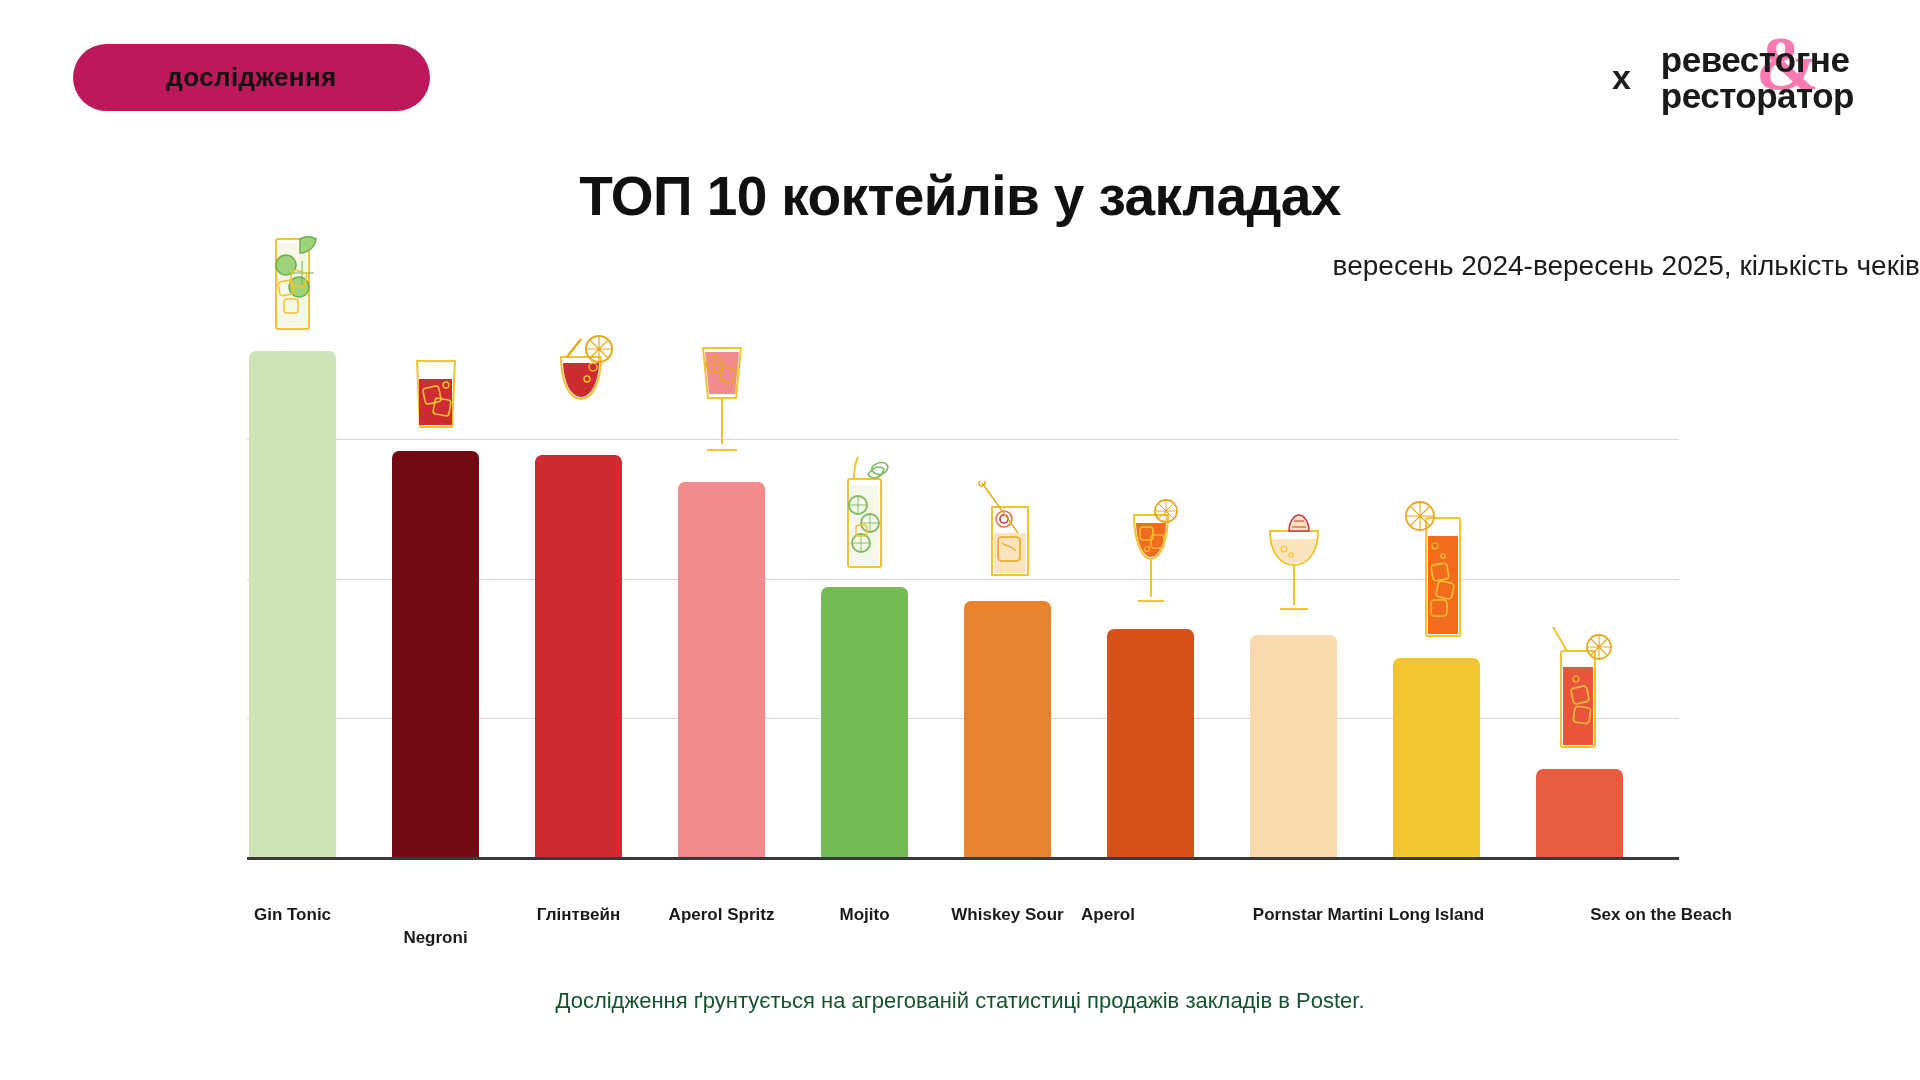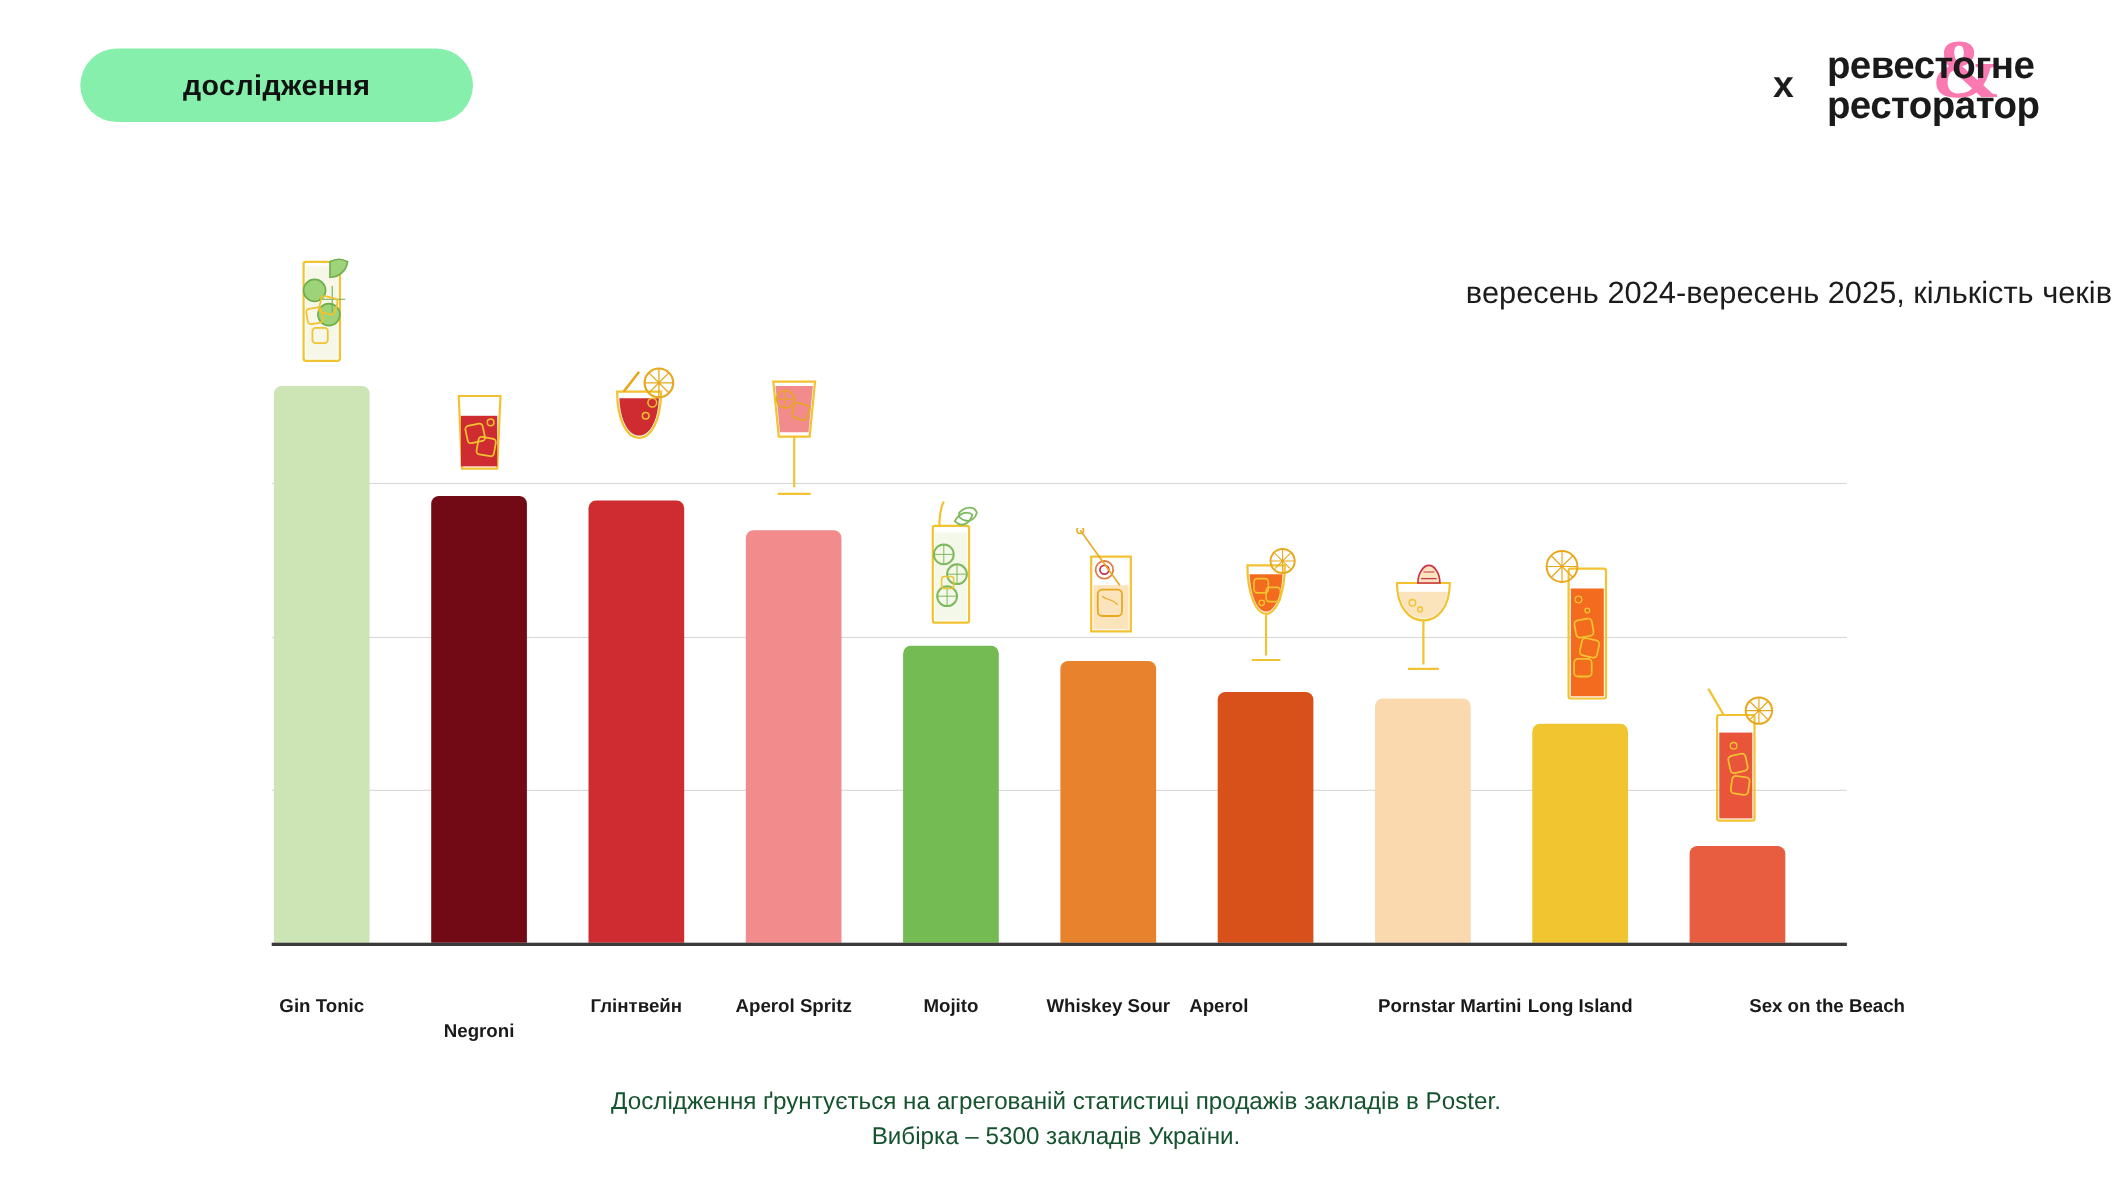--- a/index.html
+++ b/index.html
@@ -6,21 +6,21 @@
   body{
     width:1920px;height:1080px;background:#ffffff;
     font-family:"Liberation Sans","DejaVu Sans",sans-serif;
     overflow:hidden;position:relative;
   }
   .page{position:absolute;inset:0;}
 
   
   .badge{
     position:absolute;left:73px;top:44px;width:357px;height:67px;
-    border-radius:34px;background:#86efac;
+    border-radius:34px;background:#be185d;
     display:flex;align-items:center;justify-content:center;
   }
   .badge span{
     font-size:26px;font-weight:700;color:#111;letter-spacing:.4px;
   }
 
   .logos{position:absolute;right:66px;top:42px;display:flex;align-items:center;gap:26px;}
   .poster-word{font-size:54px;line-height:1;color:#1d1d1d;letter-spacing:-1px;white-space:nowrap;}
   .poster-word b{font-weight:800;}
   .poster-word i{font-style:normal;font-weight:300;}
@@ -83,20 +83,21 @@
 
   <div class="logos">
     <div class="x-mark">x</div>
     <div class="rev-logo">
       <div class="amp">&amp;</div>
       <div class="ln">ревестогне</div>
       <div class="ln">ресторатор</div>
     </div>
   </div>
 
+  <div class="title">ТОП 10 коктейлів у закладах</div>
   <div class="subtitle">вересень 2024-вересень 2025, кількість чеків</div>
 
   <div class="chart">
     <div id="gridlines">
         <div class="gridline" style="top: 417.75px;"></div>
         <div class="gridline" style="top: 278.5px;"></div>
         <div class="gridline" style="top: 139.25px;"></div>
       </div>
     <div class="bars" id="bars">
         <div class="barslot" style="left: 2px;">
@@ -248,16 +249,15 @@
       <div class="xlabel" style="left: 617.5px;">Mojito</div>
       <div class="xlabel" style="left: 760.5px;">Whiskey Sour</div>
       <div class="xlabel" style="left: 861px;">Aperol</div>
       <div class="xlabel" style="left: 1071px;">Pornstar Martini</div>
       <div class="xlabel" style="left: 1189.5px;">Long Island</div>
       <div class="xlabel" style="left: 1395px; margin-left: 19px;">Sex on the Beach</div>
     </div>
 
   <div class="footer">
     <div>Дослідження ґрунтується на агрегованій статистиці продажів закладів в Poster.</div>
-    <div>Вибірка – 5300 закладів України.</div>
   </div>
 
 </div>
 
 </body></html>

